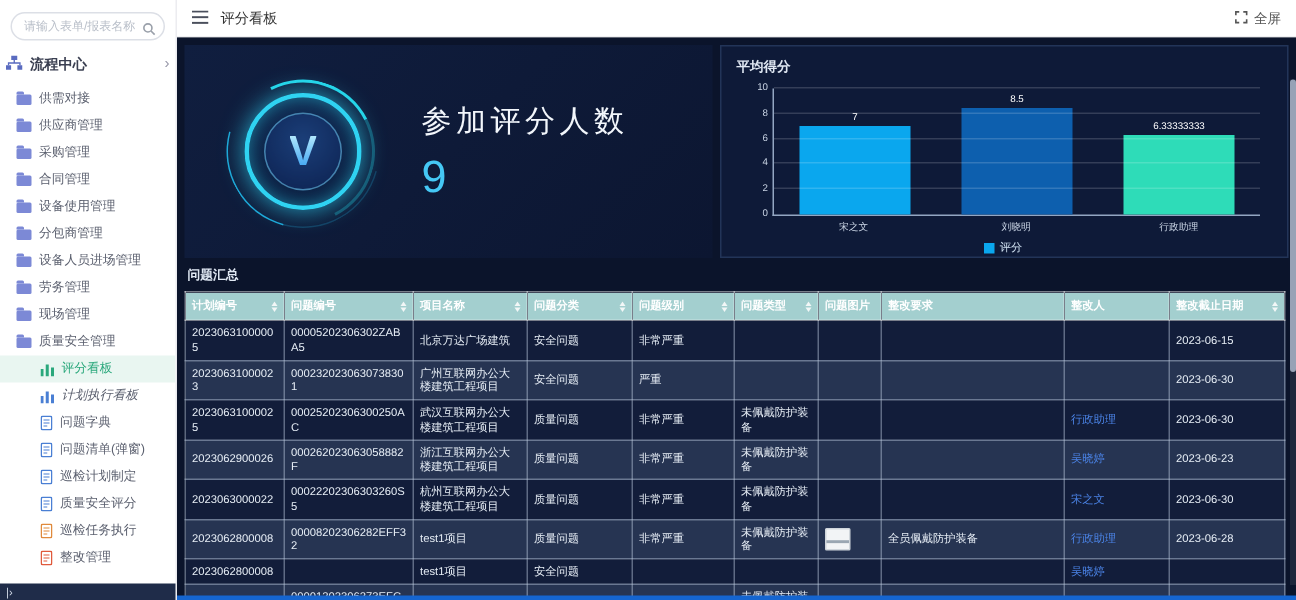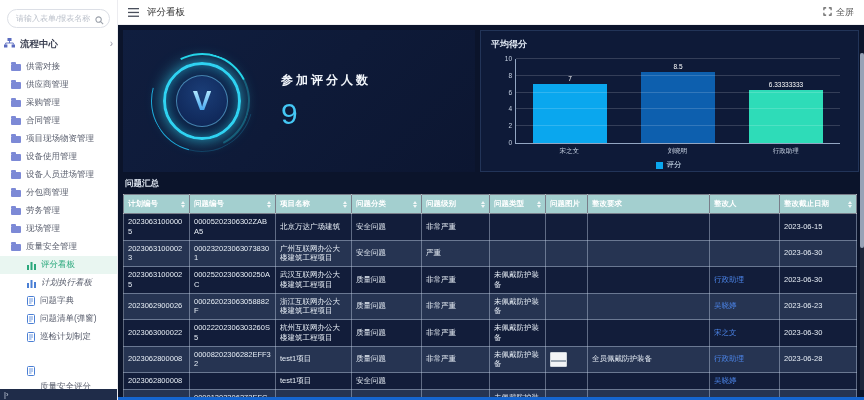--- a/index.html
+++ b/index.html
@@ -32,21 +32,21 @@
   
   .dash{flex:1;background:#0b142b;padding:5px 5px 0;box-sizing:border-box;position:relative;overflow:hidden}
   .panels{display:flex;gap:5px;height:142px}
   .hero{width:352px;flex-shrink:0;background:linear-gradient(135deg,#101e3f,#0c1631);display:flex;align-items:center;gap:28px;padding-left:28px;box-sizing:border-box}
   .badge{position:relative;width:102px;height:102px;flex-shrink:0}
   .b-ring1{position:absolute;inset:3px;border-radius:50%;border:2px solid transparent;border-top-color:#25d6e8;border-right-color:rgba(37,214,232,.3);transform:rotate(18deg)}
   .b-ring2{position:absolute;inset:0;border-radius:50%;border:1.5px solid transparent;border-left-color:#1ea8d8;border-bottom-color:rgba(30,168,216,.25);transform:rotate(-30deg)}
   .b-mid{position:absolute;inset:12px;border-radius:50%;background:radial-gradient(circle at 50% 40%,#14315e 0%,#0b1c3e 70%);border:3px solid #2fd3f2;box-shadow:0 0 16px rgba(47,211,242,.75),inset 0 0 12px rgba(47,211,242,.55)}
   .b-core{position:absolute;inset:25px;border-radius:50%;background:radial-gradient(circle at 50% 35%,#1b3e78,#0c2150);display:flex;align-items:center;justify-content:center;border:1px solid rgba(120,220,255,.5)}
   .b-core span{font-size:28px;font-weight:bold;background:linear-gradient(180deg,#c4f2ff,#2f9bf0);-webkit-background-clip:text;background-clip:text;color:transparent;line-height:1}
-  .h-label{font-size:12px;font-weight:bold;color:#f2f6fb;letter-spacing:3px}
+  .h-label{font-size:20px;font-weight:normal;color:#f2f6fb;letter-spacing:3px}
   .h-num{font-size:30px;color:#45c8f5;margin-top:8px}
 
   .chart-panel{flex:1;background:#0e1a38;border:1px solid #223458;position:relative;padding:7px 12px 2px 10px;box-sizing:border-box;min-width:0}
   .chart-title{font-size:9px;color:#dfe7f2;font-weight:bold}
   .plot{position:relative;margin:8px 6px 0 24px;height:84px;border-left:1px solid #93a6c2;border-bottom:1px solid #93a6c2}
   .grid{position:absolute;left:0;right:0;height:1px;background:rgba(255,255,255,.16)}
   .ylab{position:absolute;right:calc(100% + 4px);font-size:6.5px;color:#c9d4e4;transform:translateY(3px)}
   .slots{position:absolute;left:0;right:0;top:0;bottom:0;display:flex}
   .slot{flex:1;position:relative;display:flex;justify-content:center;align-items:flex-end}
   .bar{width:68%;max-width:80px}
@@ -114,33 +114,29 @@
         <div class="mitem">
           <span class="folder"></span>
           <span>采购管理</span>
         </div>
         <div class="mitem">
           <span class="folder"></span>
           <span>合同管理</span>
         </div>
         <div class="mitem">
           <span class="folder"></span>
-          <span>项目现场物资管理</span>
-        </div>
-        <div class="mitem">
-          <span class="folder"></span>
           <span>设备使用管理</span>
         </div>
         <div class="mitem">
           <span class="folder"></span>
+          <span>分包商管理</span>
+        </div>
+        <div class="mitem">
+          <span class="folder"></span>
           <span>设备人员进场管理</span>
-        </div>
-        <div class="mitem">
-          <span class="folder"></span>
-          <span>分包商管理</span>
         </div>
         <div class="mitem">
           <span class="folder"></span>
           <span>劳务管理</span>
         </div>
         <div class="mitem">
           <span class="folder"></span>
           <span>现场管理</span>
         </div>
         <div class="mitem">
@@ -202,21 +198,21 @@
         </div>
         <div class="mitem sub">
           <span class="micon">
             <svg width="8" height="10" viewBox="0 0 8 10">
               <rect x="0.5" y="0.5" width="7" height="9" rx="1" fill="none" stroke="#4a7fd4"></rect>
               <line x1="2" y1="3" x2="6" y2="3" stroke="#4a7fd4" stroke-width="0.8"></line>
               <line x1="2" y1="5" x2="6" y2="5" stroke="#4a7fd4" stroke-width="0.8"></line>
               <line x1="2" y1="7" x2="4.5" y2="7" stroke="#4a7fd4" stroke-width="0.8"></line>
             </svg>
           </span>
-          <span style="color: rgb(90, 95, 110); margin-top: 32px;">质量安全评分</span>
+          <span style="color: rgb(90, 95, 110);">质量安全评分</span>
         </div>
         <div class="mitem sub">
           <span class="micon">
             <svg width="8" height="10" viewBox="0 0 8 10">
               <rect x="0.5" y="0.5" width="7" height="9" rx="1" fill="none" stroke="#e08a3c"></rect>
               <line x1="2" y1="3" x2="6" y2="3" stroke="#e08a3c" stroke-width="0.8"></line>
               <line x1="2" y1="5" x2="6" y2="5" stroke="#e08a3c" stroke-width="0.8"></line>
               <line x1="2" y1="7" x2="4.5" y2="7" stroke="#e08a3c" stroke-width="0.8"></line>
             </svg>
           </span>

